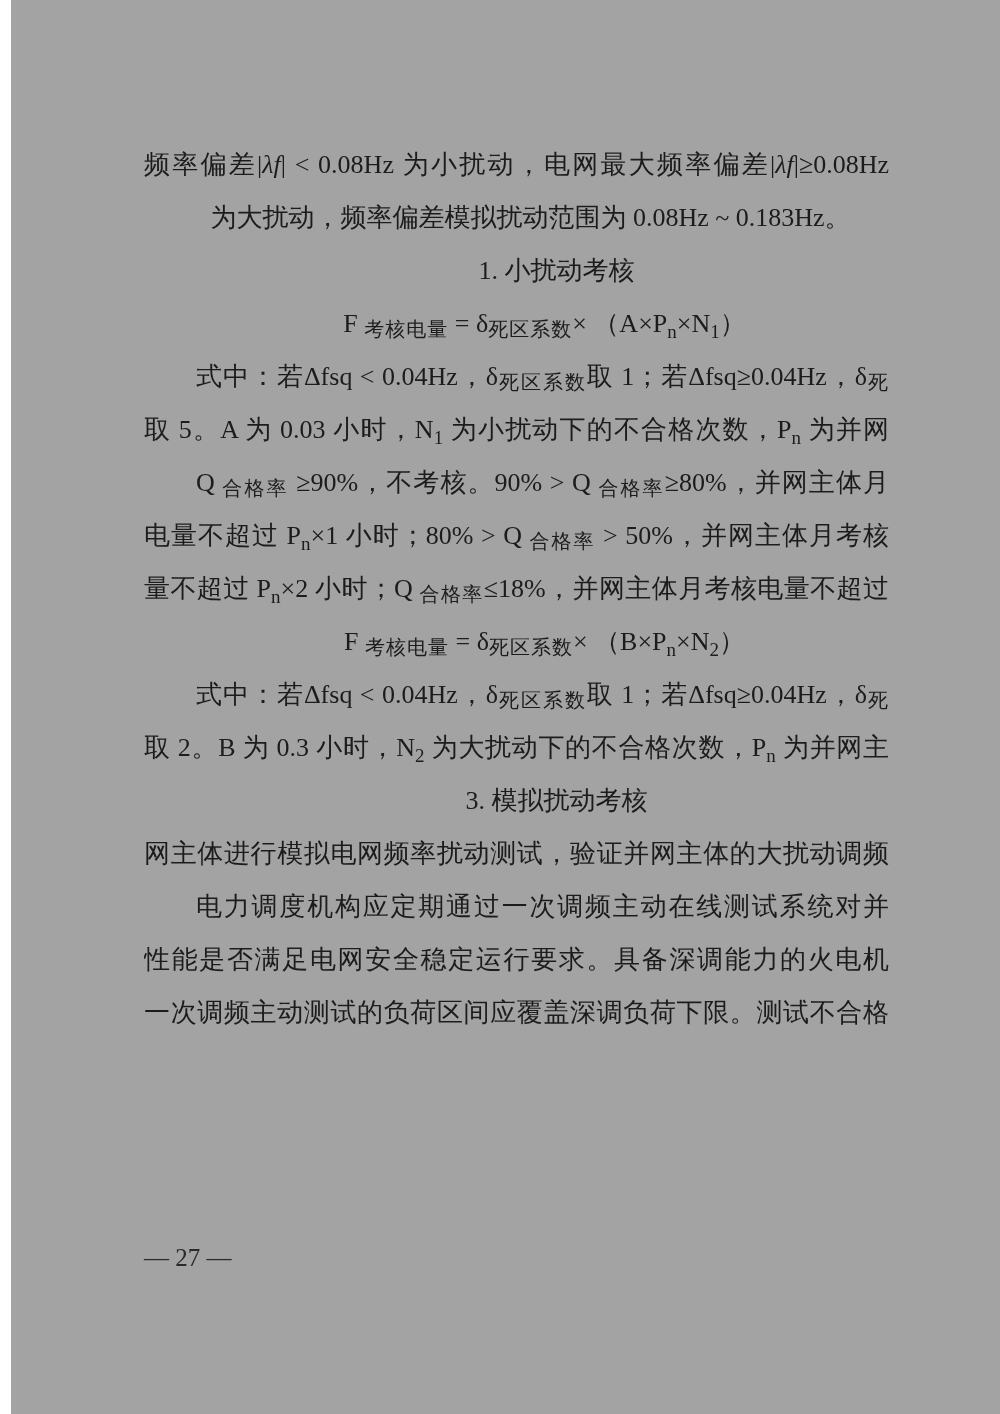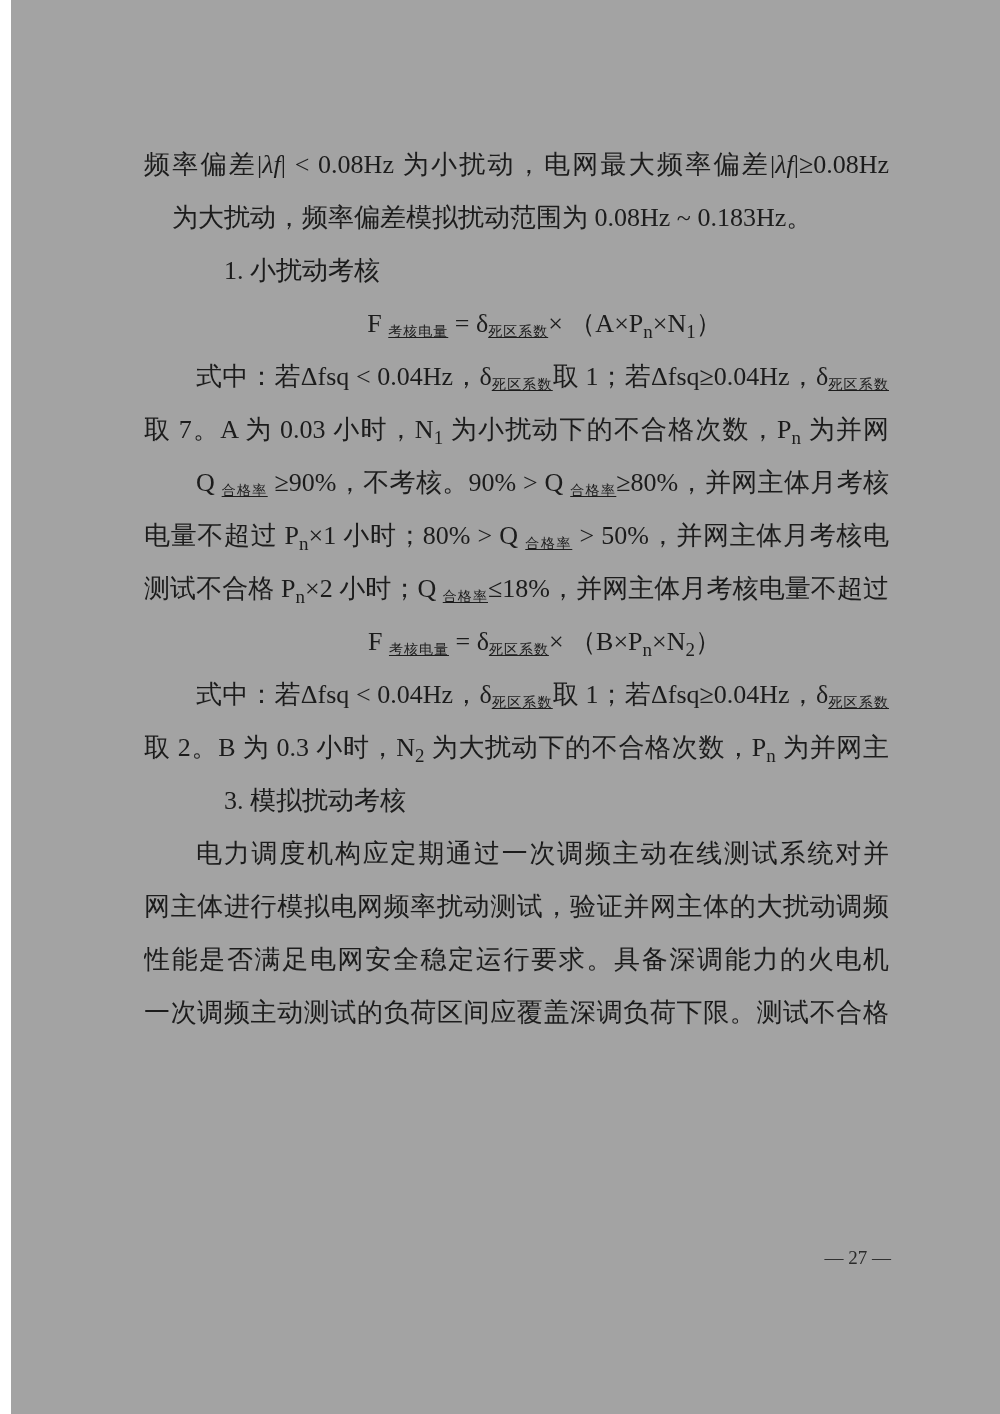--- a/index.html
+++ b/index.html
@@ -25,65 +25,64 @@
     height: 53px;
     line-height: 53px;
     font-size: 26px;
     overflow: hidden;
     white-space: normal;
   }
   .line.justify {
     text-align: justify;
     text-align-last: justify;
   }
-  .line.left { text-align: left; margin-left: 28px; }
+  .line.left { text-align: center; margin-left: 28px; }
   .line.center {
     text-align: center;
     text-align-last: center;
     padding-left: 56px;
   }
   .line.indent { text-indent: 52px; }
   .sub {
     font-size: 19px;
     vertical-align: -6px;
   }
   .subcjk {
-    font-size: 14px;
+    font-size: 20px;
     vertical-align: -4px;
     letter-spacing: 1px;
-    text-decoration: underline;
   }
   .italic { font-style: italic; }
   .page-number {
     position: absolute;
     left: 133px; top: 1238px;
     width: 747px;
-    text-align: right;
-    font-size: 19px;
+    text-align: left;
+    font-size: 25px;
     line-height: 40px;
     color: #2a2a2a;
   }
 </style>
 </head>
 <body>
 
 <div class="page">
   <div class="doc-body">
       <div class="line justify"><span>频率偏差|</span><span class="italic">λf</span><span>| &lt; 0.08Hz 为小扰动，电网最大频率偏差|</span><span class="italic">λf</span><span>|≥0.08Hz</span></div>
       <div class="line left"><span>为大扰动，频率偏差模拟扰动范围为 0.08Hz ~ 0.183Hz。</span></div>
       <div class="line left indent"><span>1.  小扰动考核</span></div>
       <div class="line center"><span>F </span><span class="subcjk">考核电量</span><span> = δ</span><span class="subcjk">死区系数</span><span>× （A×P</span><span class="sub">n</span><span>×N</span><span class="sub">1</span><span>）</span></div>
       <div class="line justify indent"><span>式中：若Δfsq &lt; 0.04Hz，δ</span><span class="subcjk">死区系数</span><span>取 1；若Δfsq≥0.04Hz，δ</span><span class="subcjk">死区系数</span></div>
-      <div class="line justify"><span>取 7。A 为 0.03 小时，N</span><span class="sub">1</span><span> 为小扰动下的不合格次数，P</span><span class="sub">n</span><span> 为并网</span></div>
+      <div class="line justify"><span>取 5。A 为 0.03 小时，N</span><span class="sub">1</span><span> 为小扰动下的不合格次数，P</span><span class="sub">n</span><span> 为并网</span></div>
       <div class="line justify indent"><span>Q </span><span class="subcjk">合格率</span><span> ≥90%，不考核。90% &gt; Q </span><span class="subcjk">合格率</span><span>≥80%，并网主体月考核</span></div>
       <div class="line justify"><span>电量不超过 P</span><span class="sub">n</span><span>×1 小时；80% &gt; Q </span><span class="subcjk">合格率</span><span> &gt; 50%，并网主体月考核电</span></div>
-      <div class="line justify"><span>测试不合格 P</span><span class="sub">n</span><span>×2 小时；Q </span><span class="subcjk">合格率</span><span>≤18%，并网主体月考核电量不超过</span></div>
+      <div class="line justify"><span>量不超过 P</span><span class="sub">n</span><span>×2 小时；Q </span><span class="subcjk">合格率</span><span>≤18%，并网主体月考核电量不超过</span></div>
       <div class="line center"><span>F </span><span class="subcjk">考核电量</span><span> = δ</span><span class="subcjk">死区系数</span><span>× （B×P</span><span class="sub">n</span><span>×N</span><span class="sub">2</span><span>）</span></div>
       <div class="line justify indent"><span>式中：若Δfsq &lt; 0.04Hz，δ</span><span class="subcjk">死区系数</span><span>取 1；若Δfsq≥0.04Hz，δ</span><span class="subcjk">死区系数</span></div>
       <div class="line justify"><span>取 2。B 为 0.3 小时，N</span><span class="sub">2</span><span> 为大扰动下的不合格次数，P</span><span class="sub">n</span><span> 为并网主</span></div>
       <div class="line left indent"><span>3.  模拟扰动考核</span></div>
+      <div class="line justify"><span>网主体进行模拟电网频率扰动测试，验证并网主体的大扰动调频</span></div>
       <div class="line justify indent"><span>电力调度机构应定期通过一次调频主动在线测试系统对并</span></div>
-      <div class="line justify"><span>网主体进行模拟电网频率扰动测试，验证并网主体的大扰动调频</span></div>
       <div class="line justify"><span>性能是否满足电网安全稳定运行要求。具备深调能力的火电机组，</span></div>
       <div class="line justify"><span>一次调频主动测试的负荷区间应覆盖深调负荷下限。测试不合格</span></div>
     </div>
   <div class="page-number">— 27 —</div>
 </div>
 
 </body></html>

